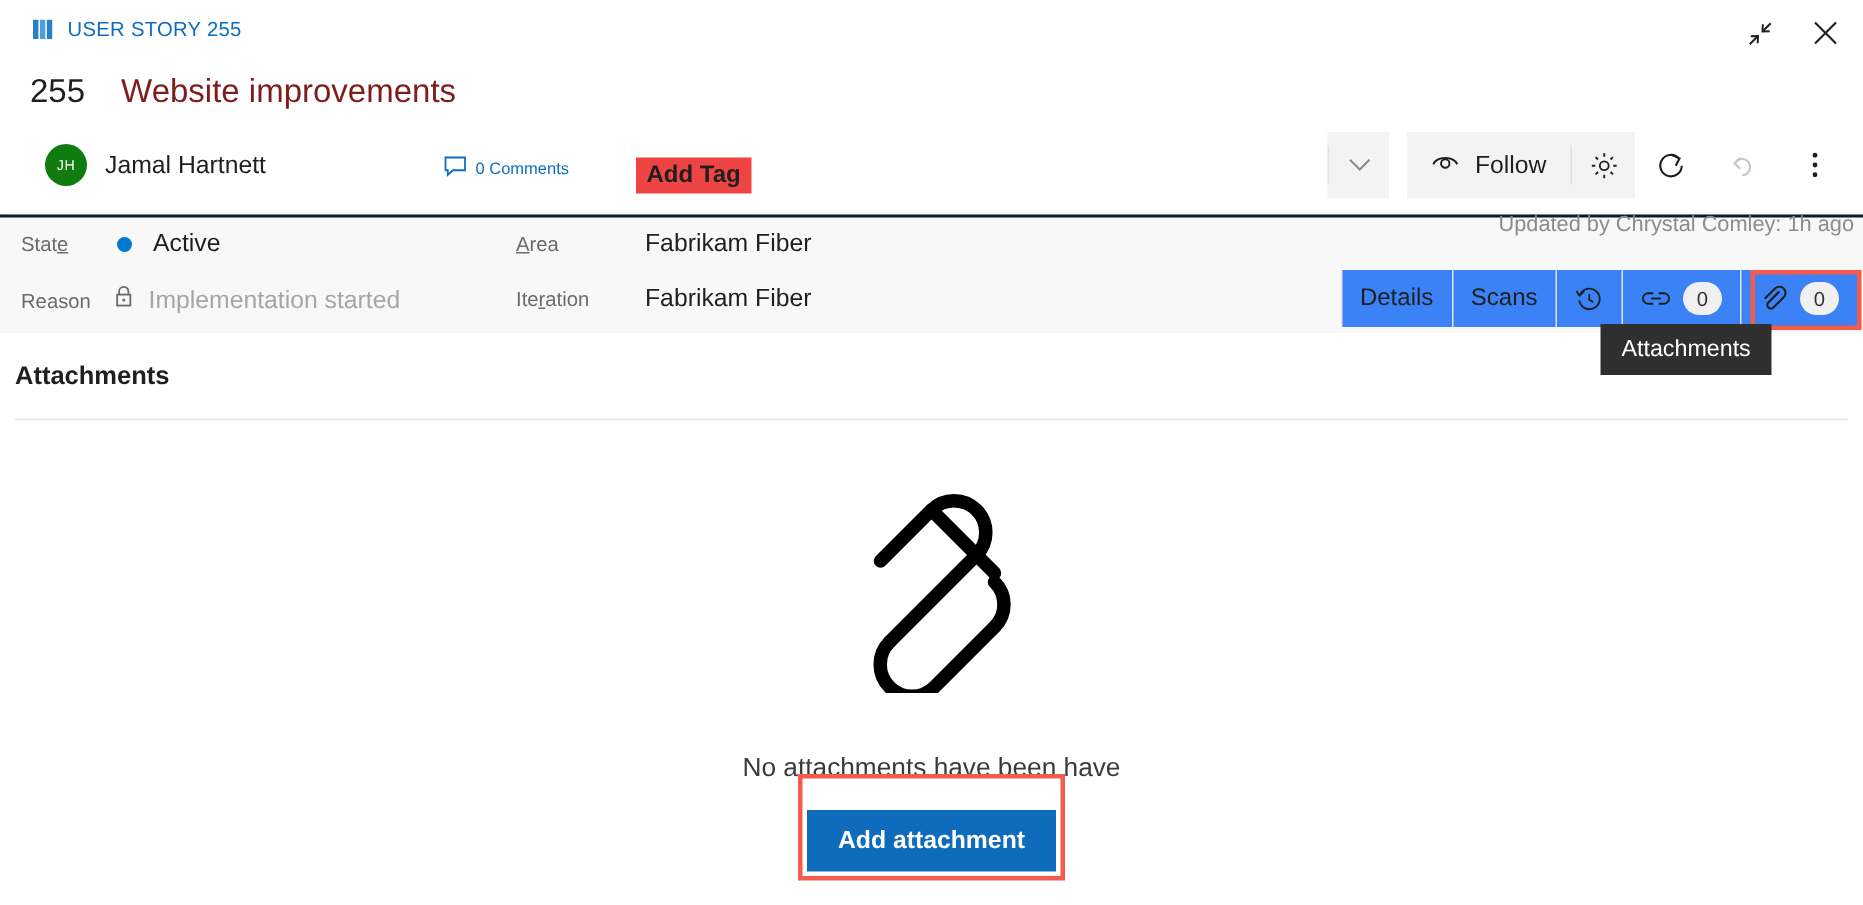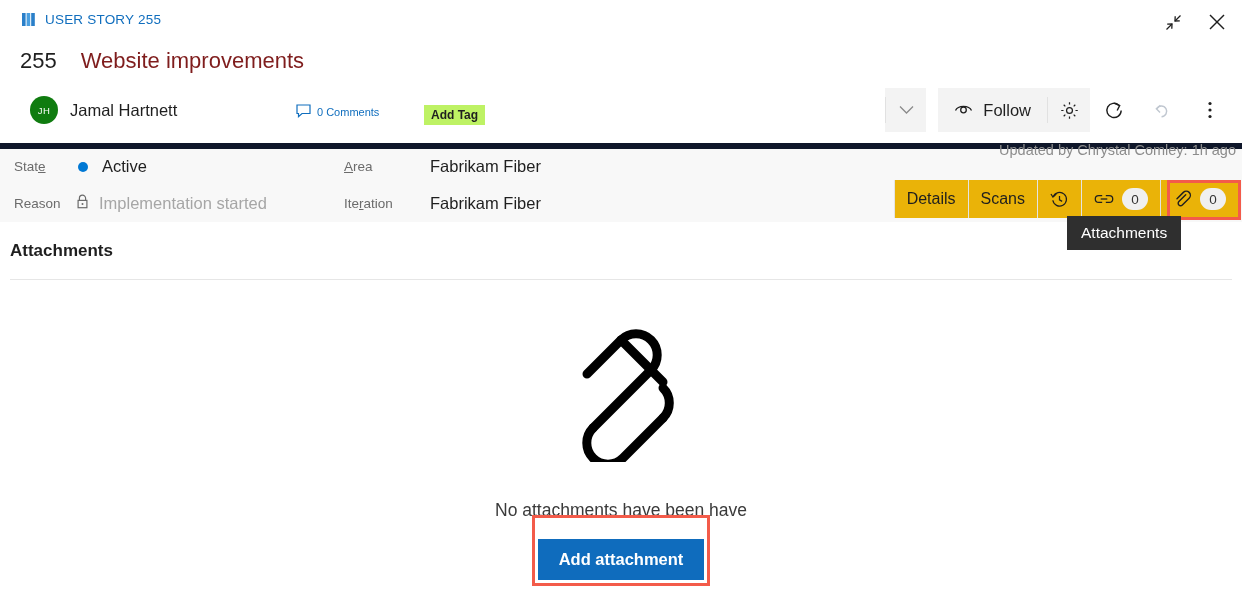--- a/index.html
+++ b/index.html
@@ -70,23 +70,23 @@
     color: #1f1f1f;
   }
 
   .comments-link {
     position: absolute; left: 296px; top: 104px;
     display: flex; align-items: center; gap: 6px;
     color: #106ebe; font-size: 11px; cursor: pointer;
   }
   .add-tag {
     position: absolute; left: 424px; top: 105px;
-    background: #bef264;
+    background: #ef4444;
     padding: 3px 7px;
-    font-size: 12px;
+    font-size: 16px;
     font-weight: bold;
     color: #1f1f1f;
     cursor: pointer;
   }
 
   
   .win-controls {
     position: absolute; right: 8px; top: 6px;
     display: flex; align-items: center; gap: 10px;
   }
@@ -140,21 +140,21 @@
     display: flex; align-items: center; justify-content: center;
     cursor: pointer;
   }
 
   
   .info-band {
     position: absolute;
     left: 0; top: 143px; right: 0;
     height: 79px;
     background: #f8f8f8;
-    border-top: 6px solid #0f172a;
+    border-top: 2px solid #0f172a;
   }
   .field {
     position: absolute;
     display: flex; align-items: center;
   }
   .field-label {
     font-size: 13.5px; color: #6b6b6b;
   }
   .field-label u { text-decoration: underline; }
   .field-value {
@@ -170,21 +170,21 @@
     position: absolute; right: 6px; top: 142px;
     font-size: 14.5px; color: #8c8c8c;
   }
 
   
   .tabs {
     position: absolute;
     right: 4px; top: 180px;
     display: flex; align-items: stretch;
     height: 38px;
-    background: #eab308;
+    background: #3b82f6;
   }
   .tab {
     display: flex; align-items: center; justify-content: center;
     padding: 0 12px;
     font-size: 16px; color: #1f1f1f;
     border-left: 1px solid #e4e4e4;
     cursor: pointer;
     position: relative;
   }
   .tab .count {

